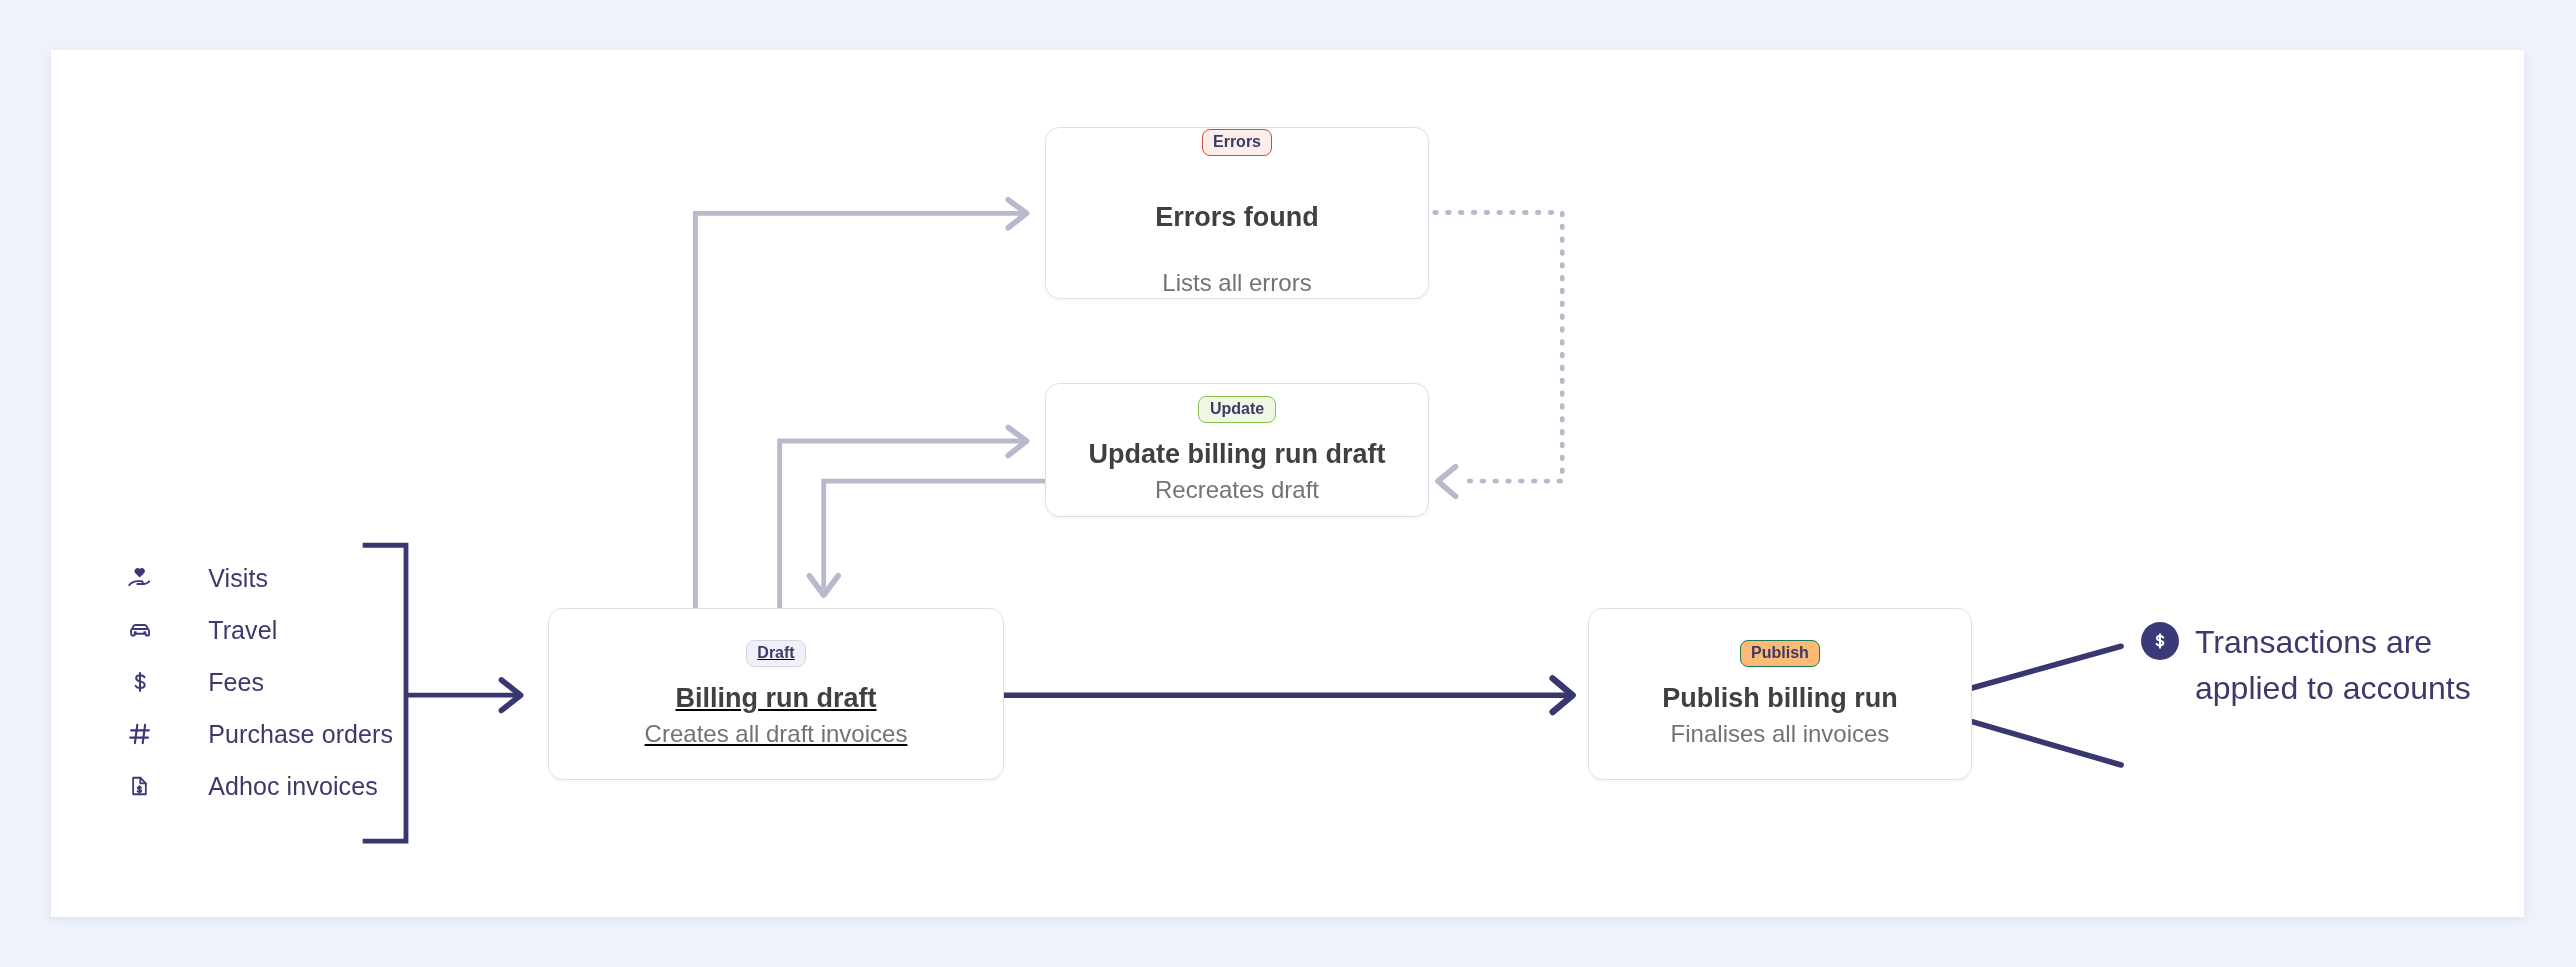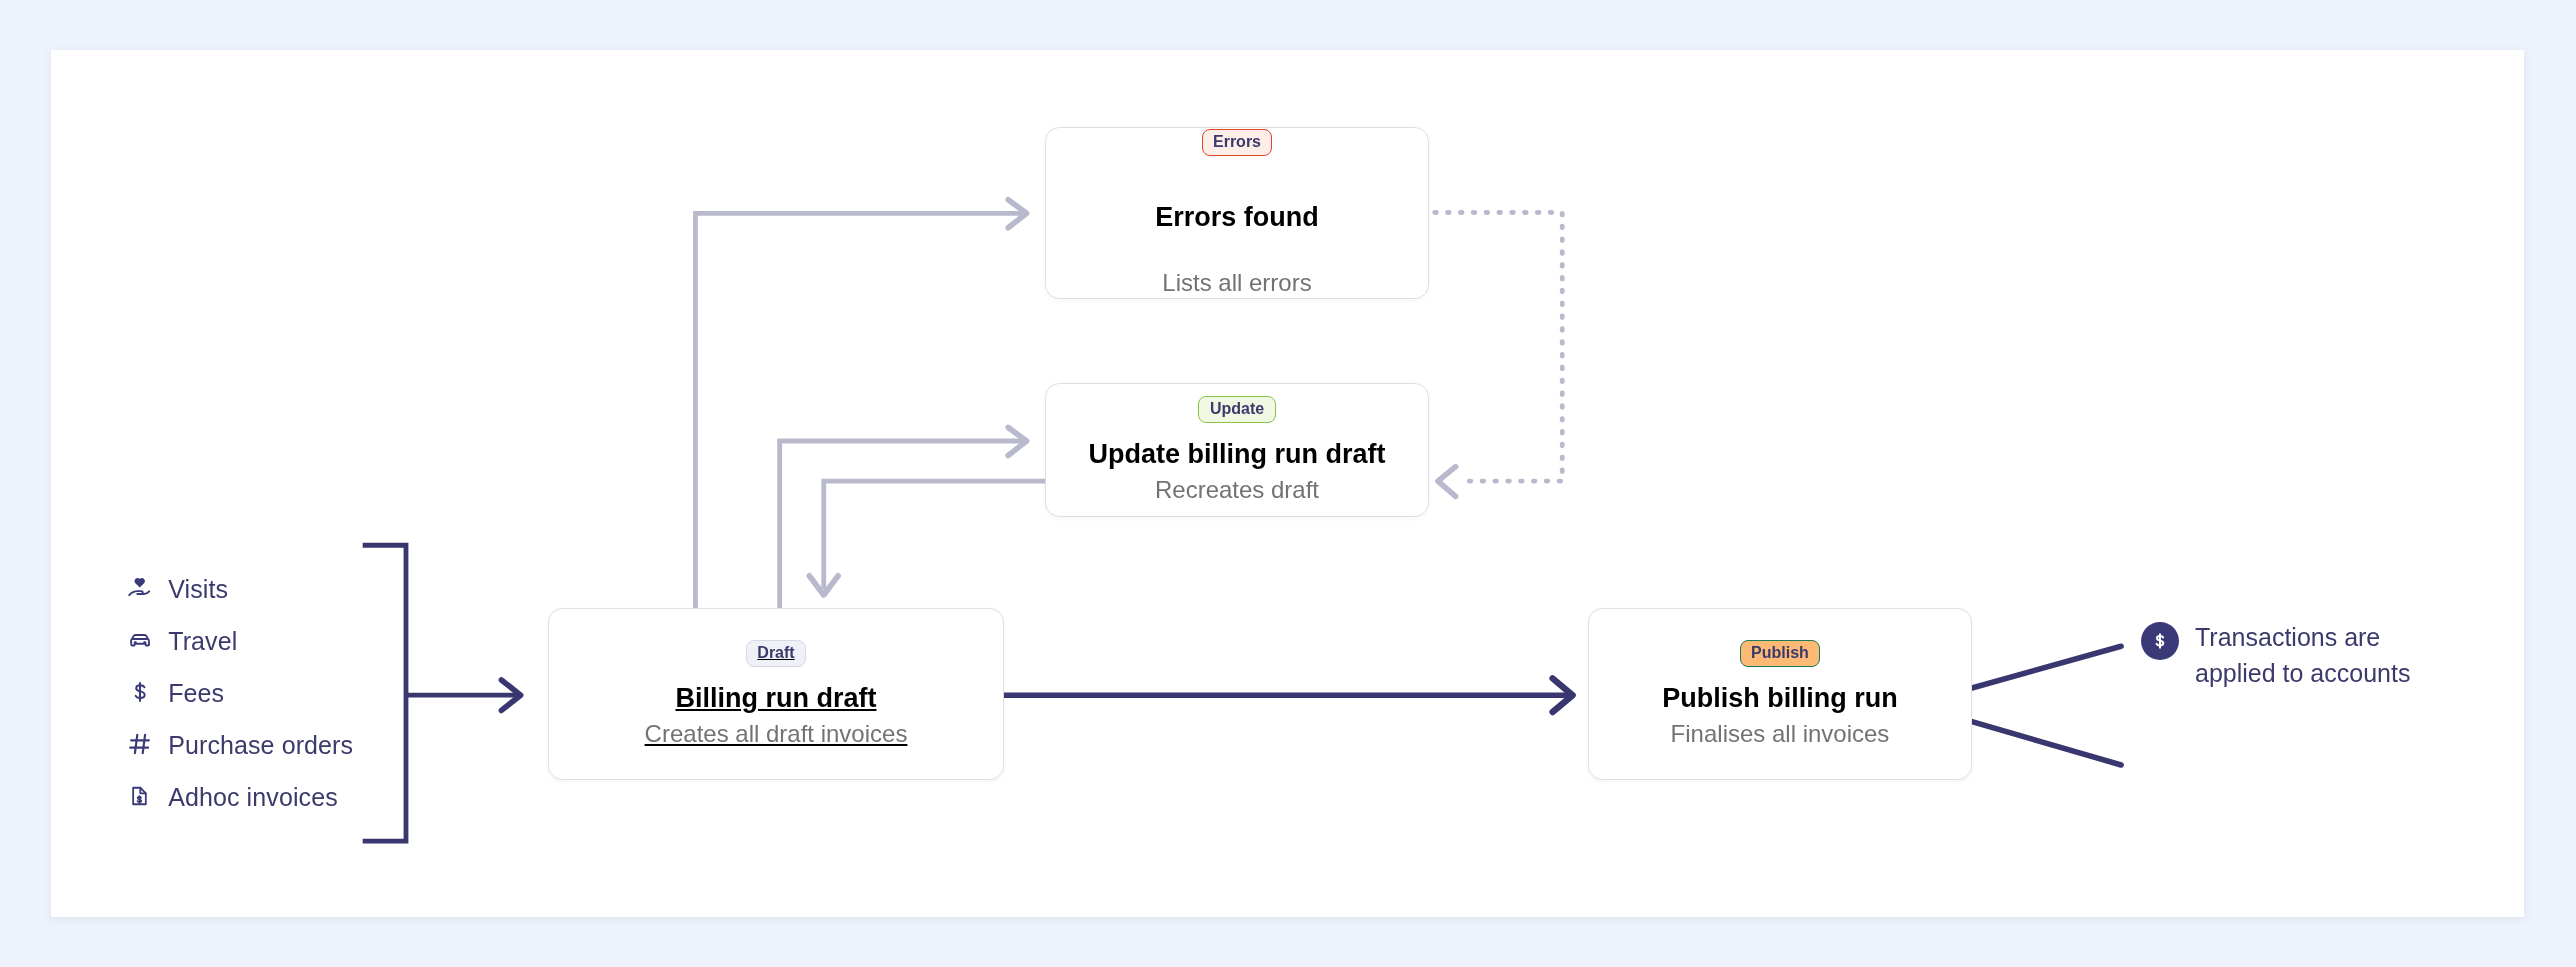--- a/index.html
+++ b/index.html
@@ -43,22 +43,23 @@
 
   
   .source-list {
     position: absolute;
     left: 122px;
     top: 552px;
     width: 289px;
   }
   .source-row {
     display: flex;
-    align-items: flex-end;
+    align-items: center;
     height: 52px;
+    gap: 40px;
   }
   .source-ico {
     width: 35px;
     height: 32px;
     display: flex;
     align-items: center;
     justify-content: center;
     margin-right: 11.2px;
     flex: 0 0 auto;
   }
@@ -93,21 +94,21 @@
     white-space: nowrap;
   }
   .badge-draft   { background: #f0f0f8; border: 1.6px solid #d7d7e4; }
   .badge-errors  { background: #fdeeea; border: 1.6px solid #e1462a; }
   .badge-update  { background: #f0f8e4; border: 1.6px solid #86c34a; }
   .badge-publish { background: #fdba74; border: 1.6px solid #1d7a5a; }
 
   .card-title {
     font-size: 27px;
     font-weight: bold;
-    color: #000000;
+    color: #404040;
     line-height: 1.15;
     white-space: nowrap;
     margin-bottom: 5.6px;
   }
   .card-sub {
     font-size: 24px;
     color: #737373;
     line-height: 1.15;
     white-space: nowrap;
   }
@@ -132,21 +133,21 @@
     border-radius: 50%;
     background: #3b3a79;
     display: flex;
     align-items: center;
     justify-content: center;
     flex: 0 0 auto;
     margin-right: 16px;
     margin-top: 3.2px;
   }
   .outcome-text {
-    font-size: 25px;
+    font-size: 32px;
     color: #3b3a6b;
     line-height: 1.45;
     white-space: pre-line;
   }
 </style>
 </head>
 <body>
 
 <div id="canvas">
 

